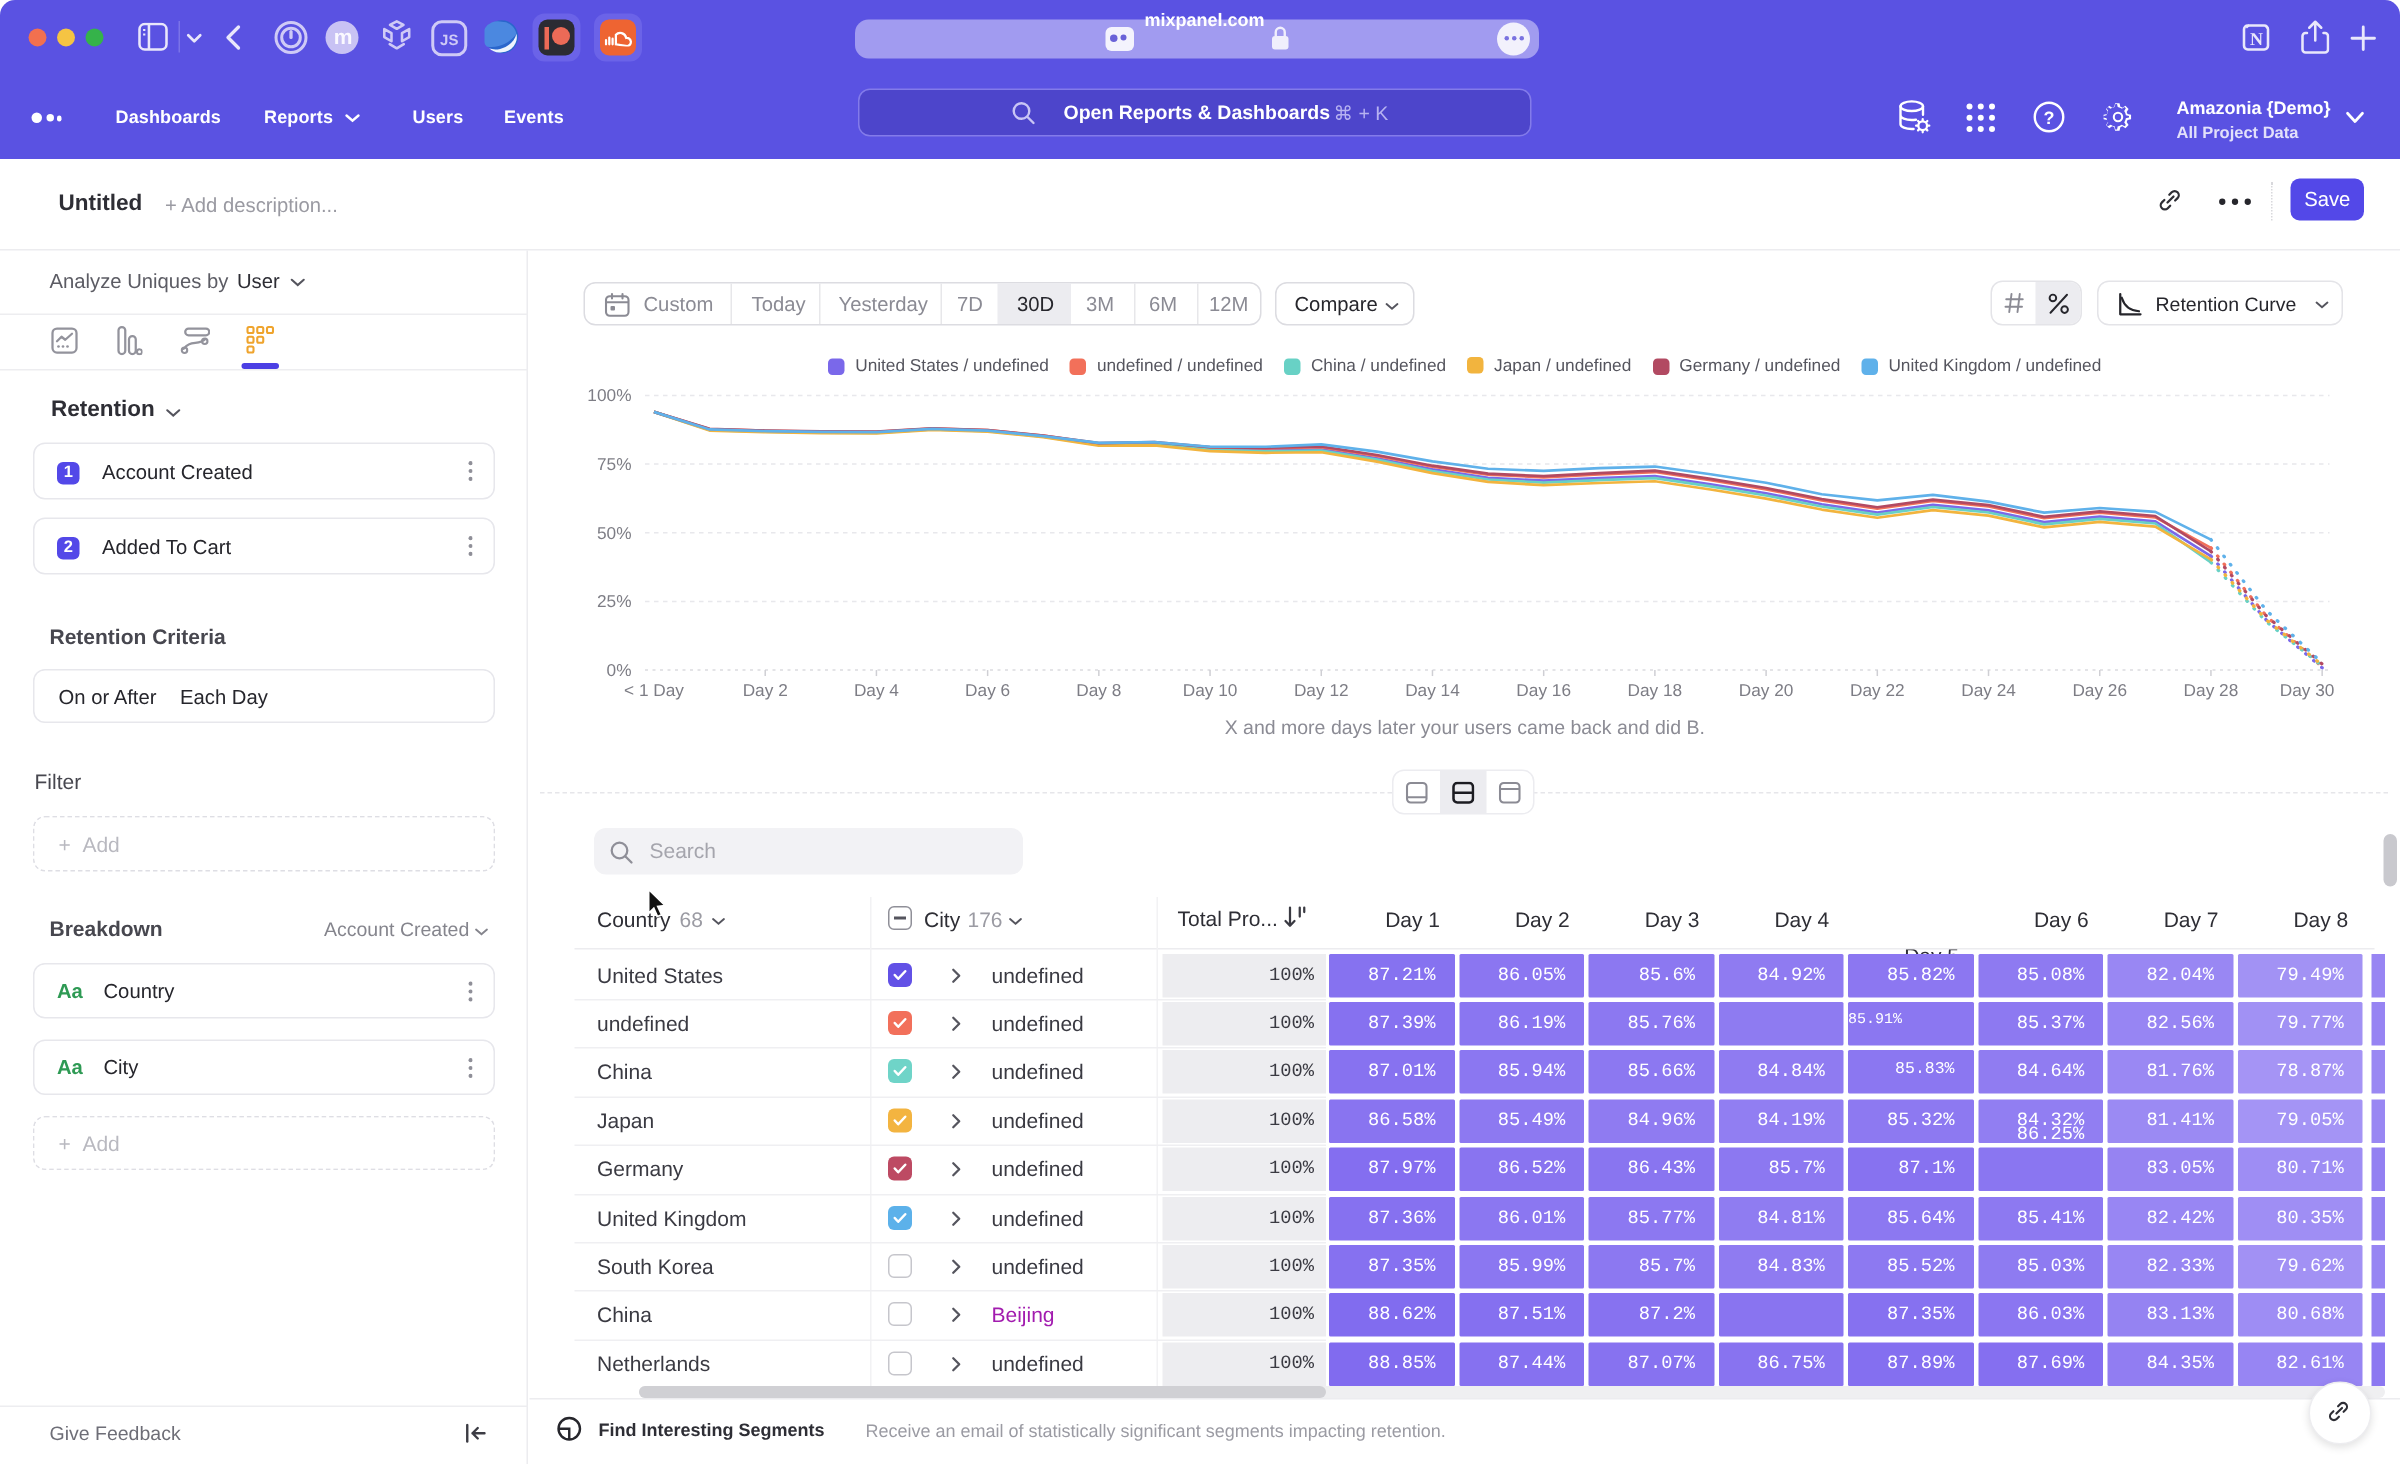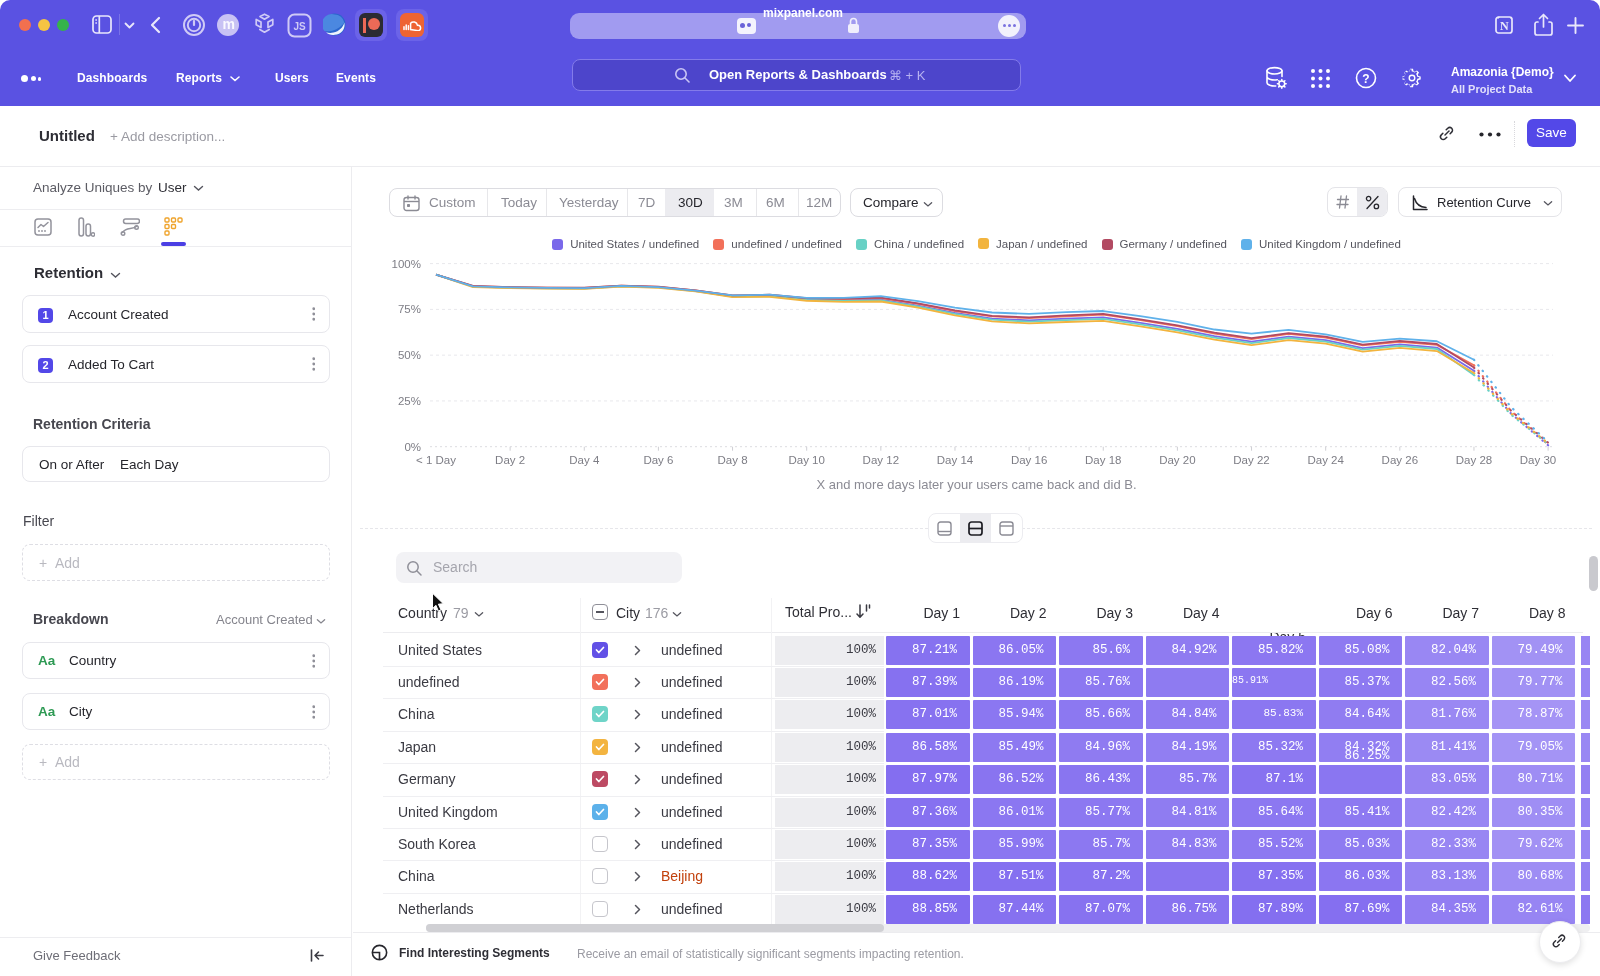--- a/index.html
+++ b/index.html
@@ -427,21 +427,21 @@
       </svg>
     </div>
   <div id="tablebox">
       <div class="abs" style="left:396px;top:552px;width:286px;height:31px;background:#f2f2f5;border-radius:8px;"></div>
       <svg class="abs" style="left:406px;top:560px" width="17" height="17" viewBox="0 0 17 17">
         <circle cx="7" cy="7" r="5.2" stroke="#8f8f98" stroke-width="1.5" fill="none"></circle>
         <path d="M11 11l4 4" stroke="#8f8f98" stroke-width="1.5" stroke-linecap="round"></path>
       </svg>
       <div class="abs" style="left:433px;top:559px;font-size:14px;color:#a5a5ad;">Search</div>
       <div class="abs" style="left:398px;top:605px;font-size:14px;color:#2e2e35;font-weight:500;">Country</div>
-      <div class="abs" style="left:453px;top:605px;font-size:14px;color:#9b9ba3;">79</div>
+      <div class="abs" style="left:453px;top:605px;font-size:14px;color:#9b9ba3;">68</div>
       <svg class="abs" style="left:474px;top:611px" width="10" height="7" viewBox="0 0 11 7">
         <path d="M1.5 1.5l4 3.5 4-3.5" stroke="#55555e" stroke-width="1.4" fill="none" stroke-linecap="round"></path>
       </svg>
       <div class="abs" style="left:592px;top:604px;width:16px;height:16px;border:1.5px solid #8f8f98;border-radius:4px;box-sizing:border-box;"></div>
       <div class="abs" style="left:596px;top:611px;width:8px;height:2px;background:#55555e;"></div>
       <div class="abs" style="left:616px;top:605px;font-size:14px;color:#2e2e35;font-weight:500;">City</div>
       <div class="abs" style="left:645px;top:605px;font-size:14px;color:#9b9ba3;">176</div>
       <svg class="abs" style="left:672px;top:611px" width="10" height="7" viewBox="0 0 11 7">
         <path d="M1.5 1.5l4 3.5 4-3.5" stroke="#55555e" stroke-width="1.4" fill="none" stroke-linecap="round"></path>
       </svg>
@@ -659,21 +659,21 @@
       <div class="abs" style="left:1405.0px;top:836.9px;width:71px;text-align:right;font-family:'Liberation Mono',monospace;font-size:12.5px;color:#fff;">82.33%</div>
       <div class="abs" style="left:1491.5px;top:829.9px;width:83.5px;height:29px;background:rgb(162,145,244);border-radius:1px;"></div>
       <div class="abs" style="left:1491.5px;top:836.9px;width:71px;text-align:right;font-family:'Liberation Mono',monospace;font-size:12.5px;color:#fff;">79.62%</div>
       <div class="abs" style="left:1580.5px;top:829.9px;width:9.5px;height:29px;background:rgb(151,133,243);"></div>
       <div class="abs" style="left:383px;top:860.3px;width:501px;height:1px;background:#efeff2;"></div>
       <div class="abs" style="left:398px;top:868.3px;font-size:14px;color:#3a3a42;">China</div>
       <div class="abs" style="left:592px;top:868.3px;width:16px;height:16px;border:1.5px solid #c6c6cc;border-radius:4px;box-sizing:border-box;background:#fff;"></div>
       <svg class="abs" style="left:634px;top:871.3px" width="7" height="11" viewBox="0 0 7 11">
         <path d="M1.5 1.5l4 4-4 4" stroke="#55555e" stroke-width="1.5" fill="none" stroke-linecap="round" stroke-linejoin="round"></path>
       </svg>
-      <div class="abs" style="left:661px;top:868.3px;font-size:14px;color:#c2410c;">Beijing</div>
+      <div class="abs" style="left:661px;top:868.3px;font-size:14px;color:#a21caf;">Beijing</div>
       <div class="abs" style="left:775px;top:862.3px;width:109px;height:29px;background:#ededf0;"></div>
       <div class="abs" style="left:775px;top:869.3px;width:101px;text-align:right;font-family:'Liberation Mono',monospace;font-size:12.5px;color:#3a3a42;">100%</div>
       <div class="abs" style="left:886.0px;top:862.3px;width:83.5px;height:29px;background:rgb(129,108,239);border-radius:1px;"></div>
       <div class="abs" style="left:886.0px;top:869.3px;width:71px;text-align:right;font-family:'Liberation Mono',monospace;font-size:12.5px;color:#fff;">88.62%</div>
       <div class="abs" style="left:972.5px;top:862.3px;width:83.5px;height:29px;background:rgb(133,112,240);border-radius:1px;"></div>
       <div class="abs" style="left:972.5px;top:869.3px;width:71px;text-align:right;font-family:'Liberation Mono',monospace;font-size:12.5px;color:#fff;">87.51%</div>
       <div class="abs" style="left:1059.0px;top:862.3px;width:83.5px;height:29px;background:rgb(135,114,240);border-radius:1px;"></div>
       <div class="abs" style="left:1059.0px;top:869.3px;width:71px;text-align:right;font-family:'Liberation Mono',monospace;font-size:12.5px;color:#fff;">87.2%</div>
       <div class="abs" style="left:1145.5px;top:862.3px;width:83.5px;height:29px;background:rgb(137,116,240);border-radius:1px;"></div>
       <div class="abs" style="left:1145.5px;top:869.3px;width:71px;text-align:right;font-family:'Liberation Mono',monospace;font-size:12.5px;color:#fff;margin-top:47px;">86.5%</div>

